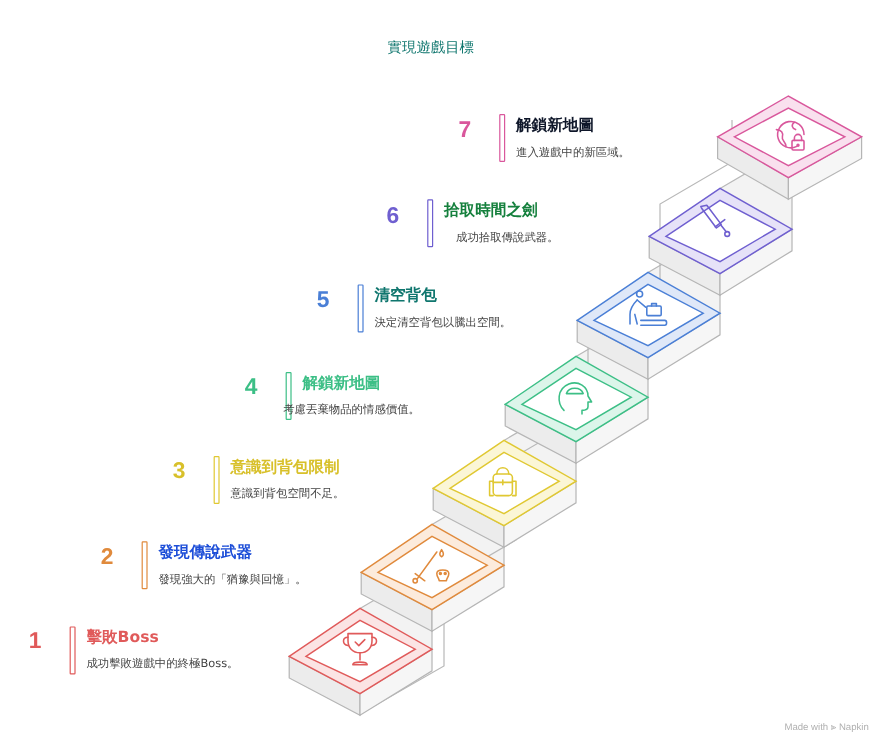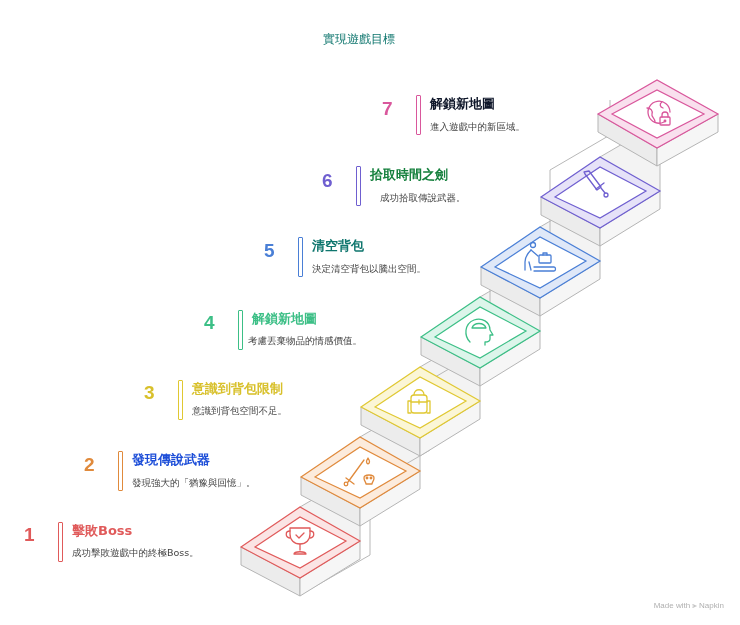--- a/index.html
+++ b/index.html
@@ -32,21 +32,21 @@
 <div>
   <div class="num" style="left:144px;top:382px;color:#d8c02a">3</div>
   <div class="bar" style="left:178px;top:380px;border-color:#e0c832"></div>
   <div class="heading" style="left:192px;top:380px;color:#d8c02a">意識到背包限制</div>
   <div class="desc" style="left:192px;top:405px">意識到背包空間不足。</div>
 </div>
 <div>
   <div class="num" style="left:204px;top:312px;color:#3cbf86">4</div>
   <div class="bar" style="left:238px;top:310px;border-color:#3cbf86"></div>
   <div class="heading" style="left:252px;top:310px;color:#3cbf86">解鎖新地圖</div>
-  <div class="desc" style="left:248px;top:335px">考慮丟棄物品的情感價值。</div>
+  <div class="desc" style="left:236px;top:335px">考慮丟棄物品的情感價值。</div>
 </div>
 <div>
   <div class="num" style="left:264px;top:240px;color:#4a7fd6">5</div>
   <div class="bar" style="left:298px;top:237px;border-color:#4a7fd6"></div>
   <div class="heading" style="left:312px;top:237px;color:#0f766e">清空背包</div>
   <div class="desc" style="left:312px;top:263px">決定清空背包以騰出空間。</div>
 </div>
 <div>
   <div class="num" style="left:322px;top:170px;color:#6f5fd0">6</div>
   <div class="bar" style="left:356px;top:166px;border-color:#6f5fd0"></div>

